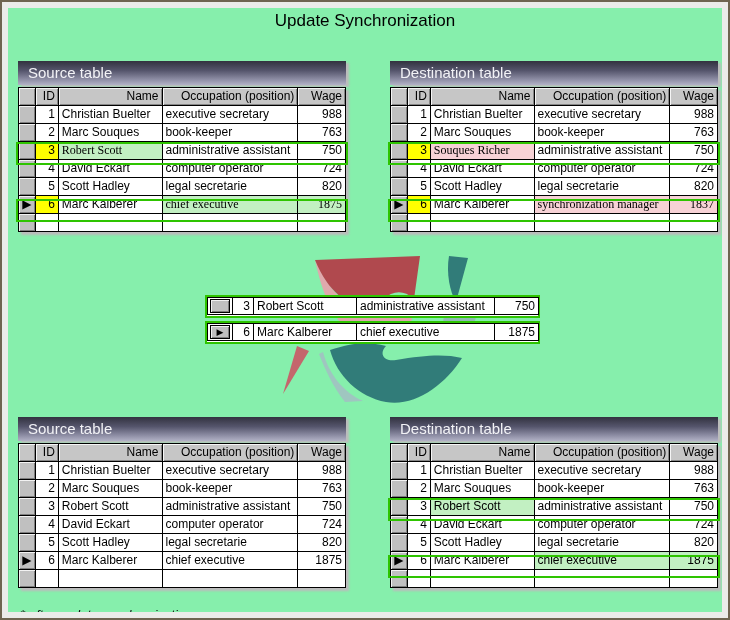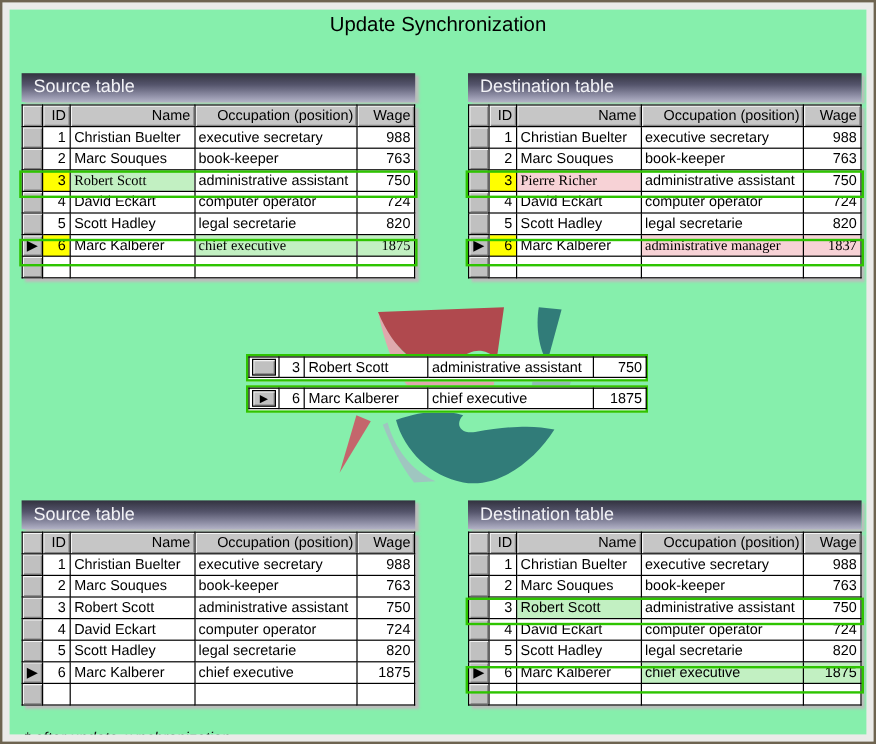--- a/index.html
+++ b/index.html
@@ -157,21 +157,21 @@
       <tr>
         <td class="sel"></td>
         <td class="num">2</td>
         <td>Marc Souques</td>
         <td>book-keeper</td>
         <td class="num">763</td>
       </tr>
       <tr>
         <td class="sel"></td>
         <td class="num key">3</td>
-        <td class="hlp bserif">Pierre Richer</td>
+        <td class="hlp bserif">Souques Richer</td>
         <td>administrative assistant</td>
         <td class="num">750</td>
       </tr>
       <tr>
         <td class="sel"></td>
         <td class="num">4</td>
         <td>David Eckart</td>
         <td>computer operator</td>
         <td class="num">724</td>
       </tr>
@@ -179,21 +179,21 @@
         <td class="sel"></td>
         <td class="num">5</td>
         <td>Scott Hadley</td>
         <td>legal secretarie</td>
         <td class="num">820</td>
       </tr>
       <tr>
         <td class="sel"><span>▶</span></td>
         <td class="num key">6</td>
         <td>Marc Kalberer</td>
-        <td class="hlp bserif">administrative manager</td>
+        <td class="hlp bserif">synchronization manager</td>
         <td class="num hlp bserif">1837</td>
       </tr>
       <tr>
         <td class="sel"></td>
         <td></td>
         <td></td>
         <td></td>
         <td></td>
       </tr>
     </tbody>

